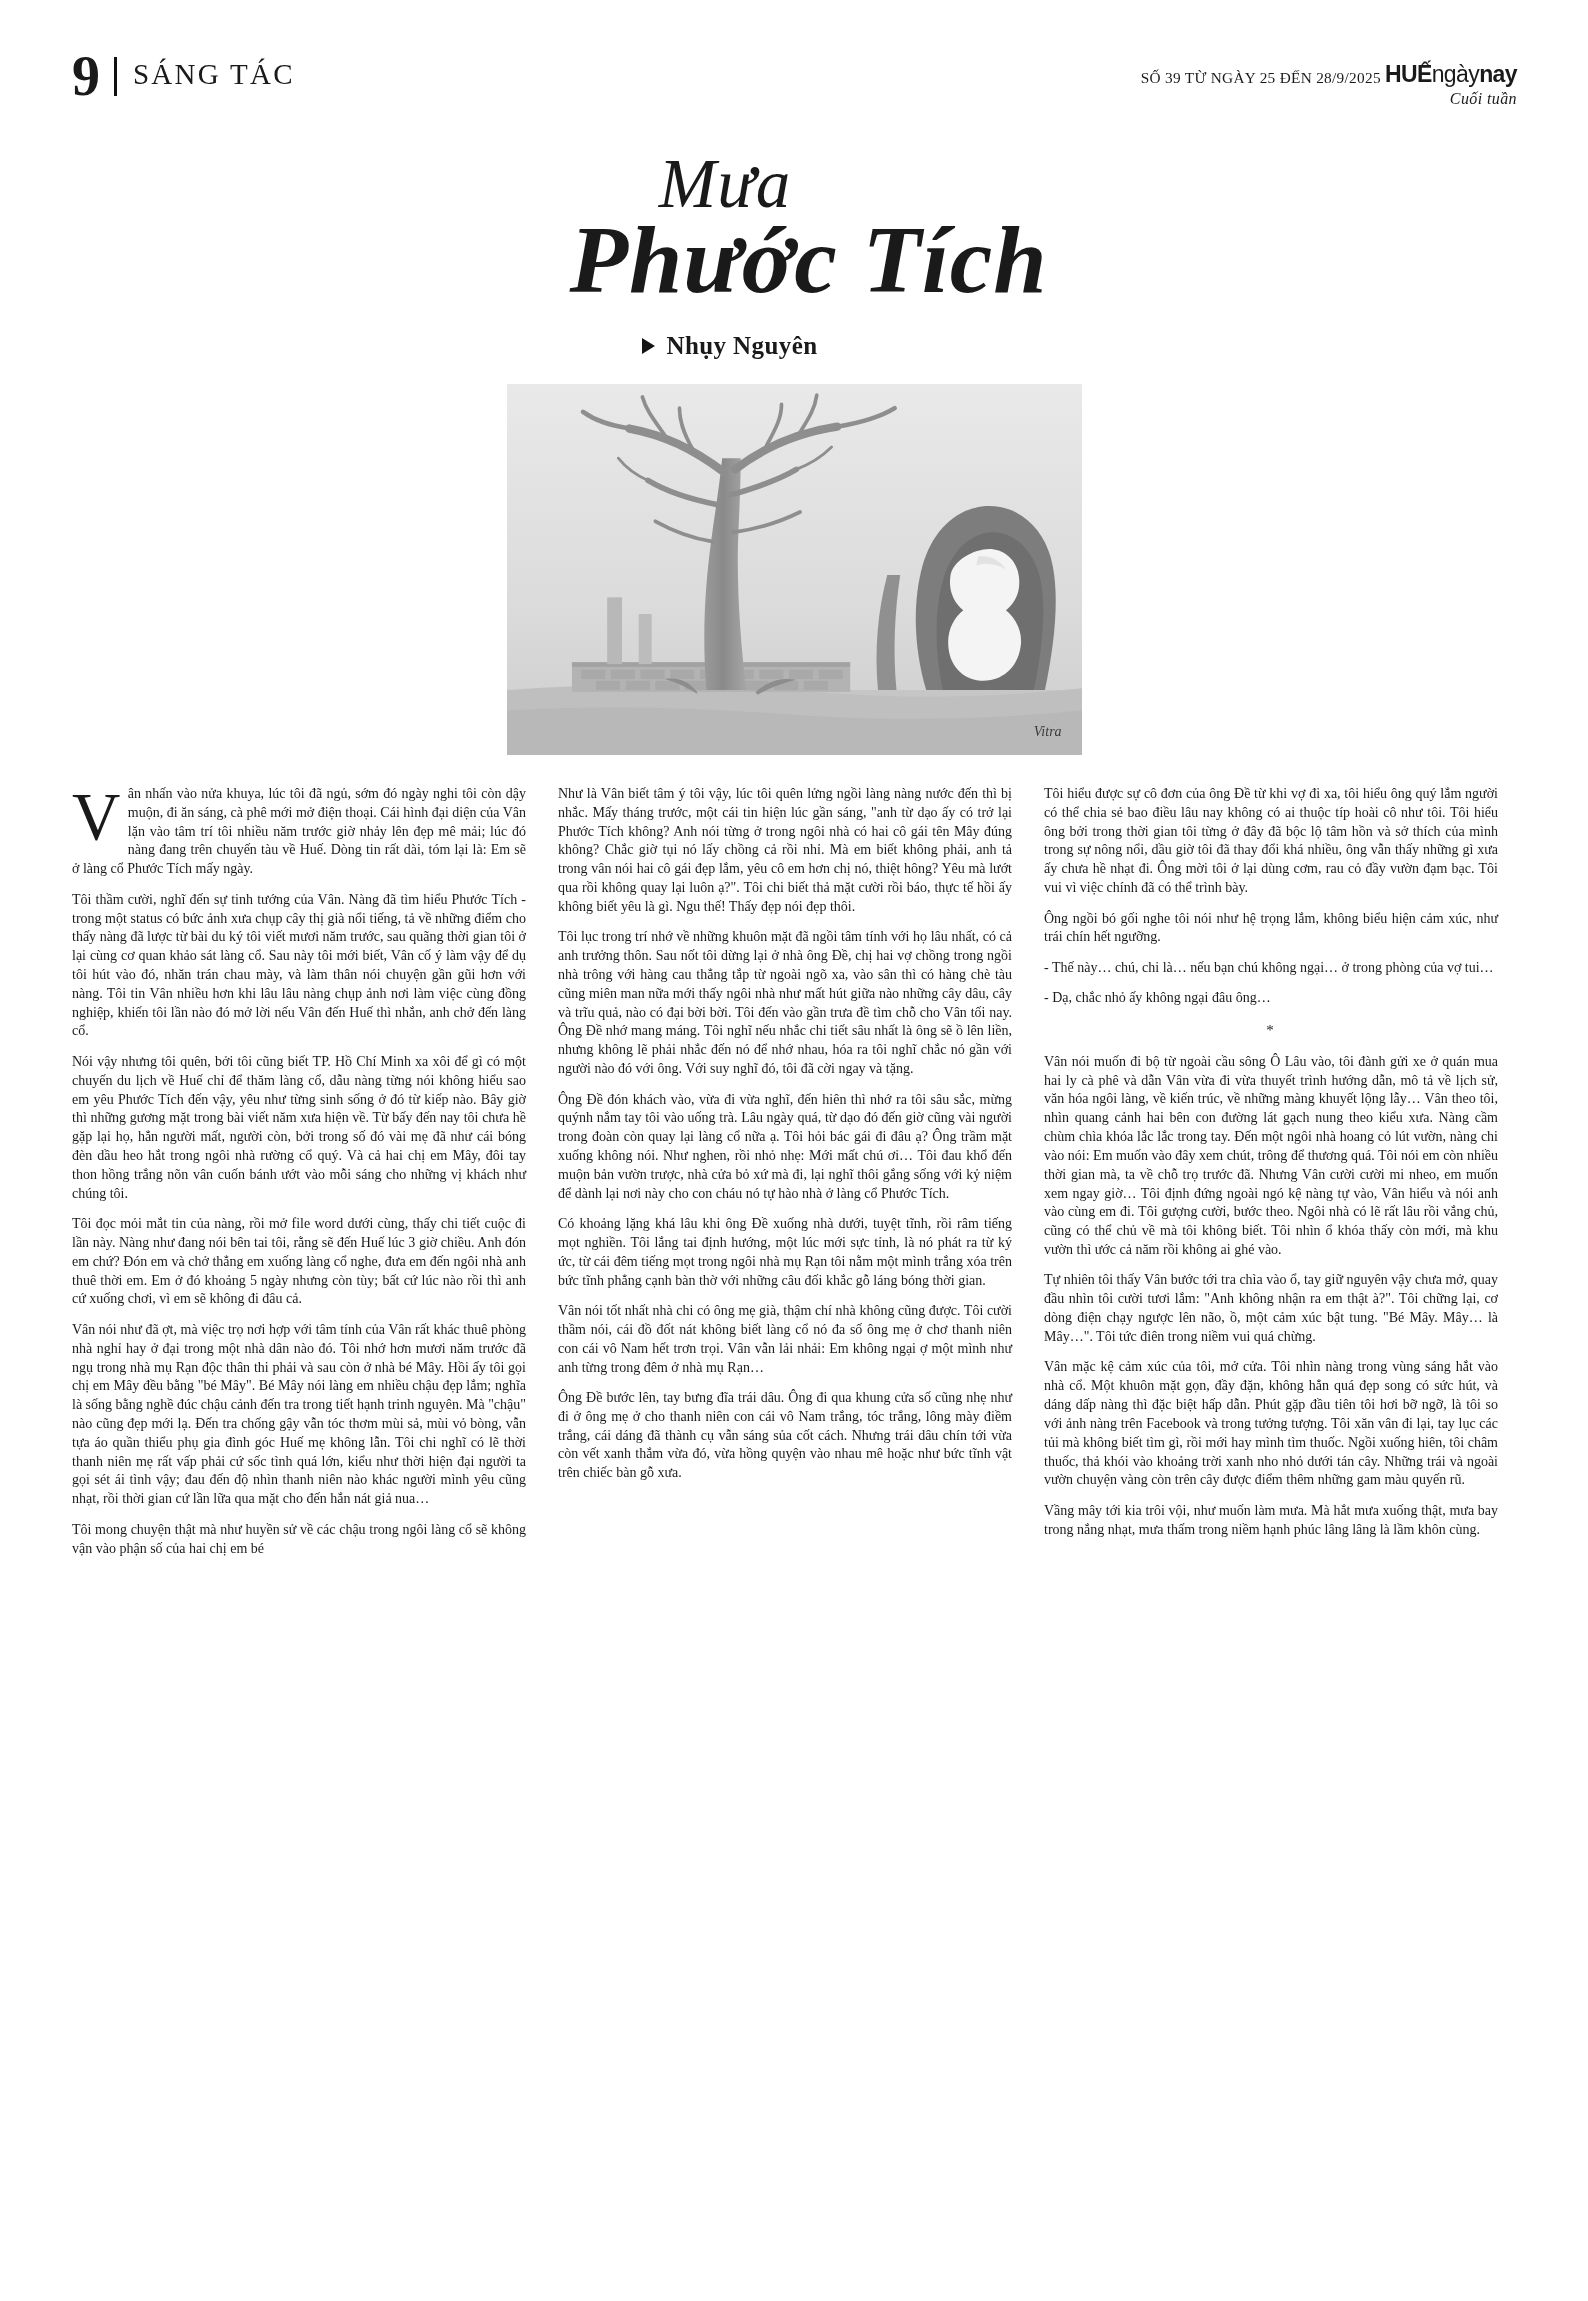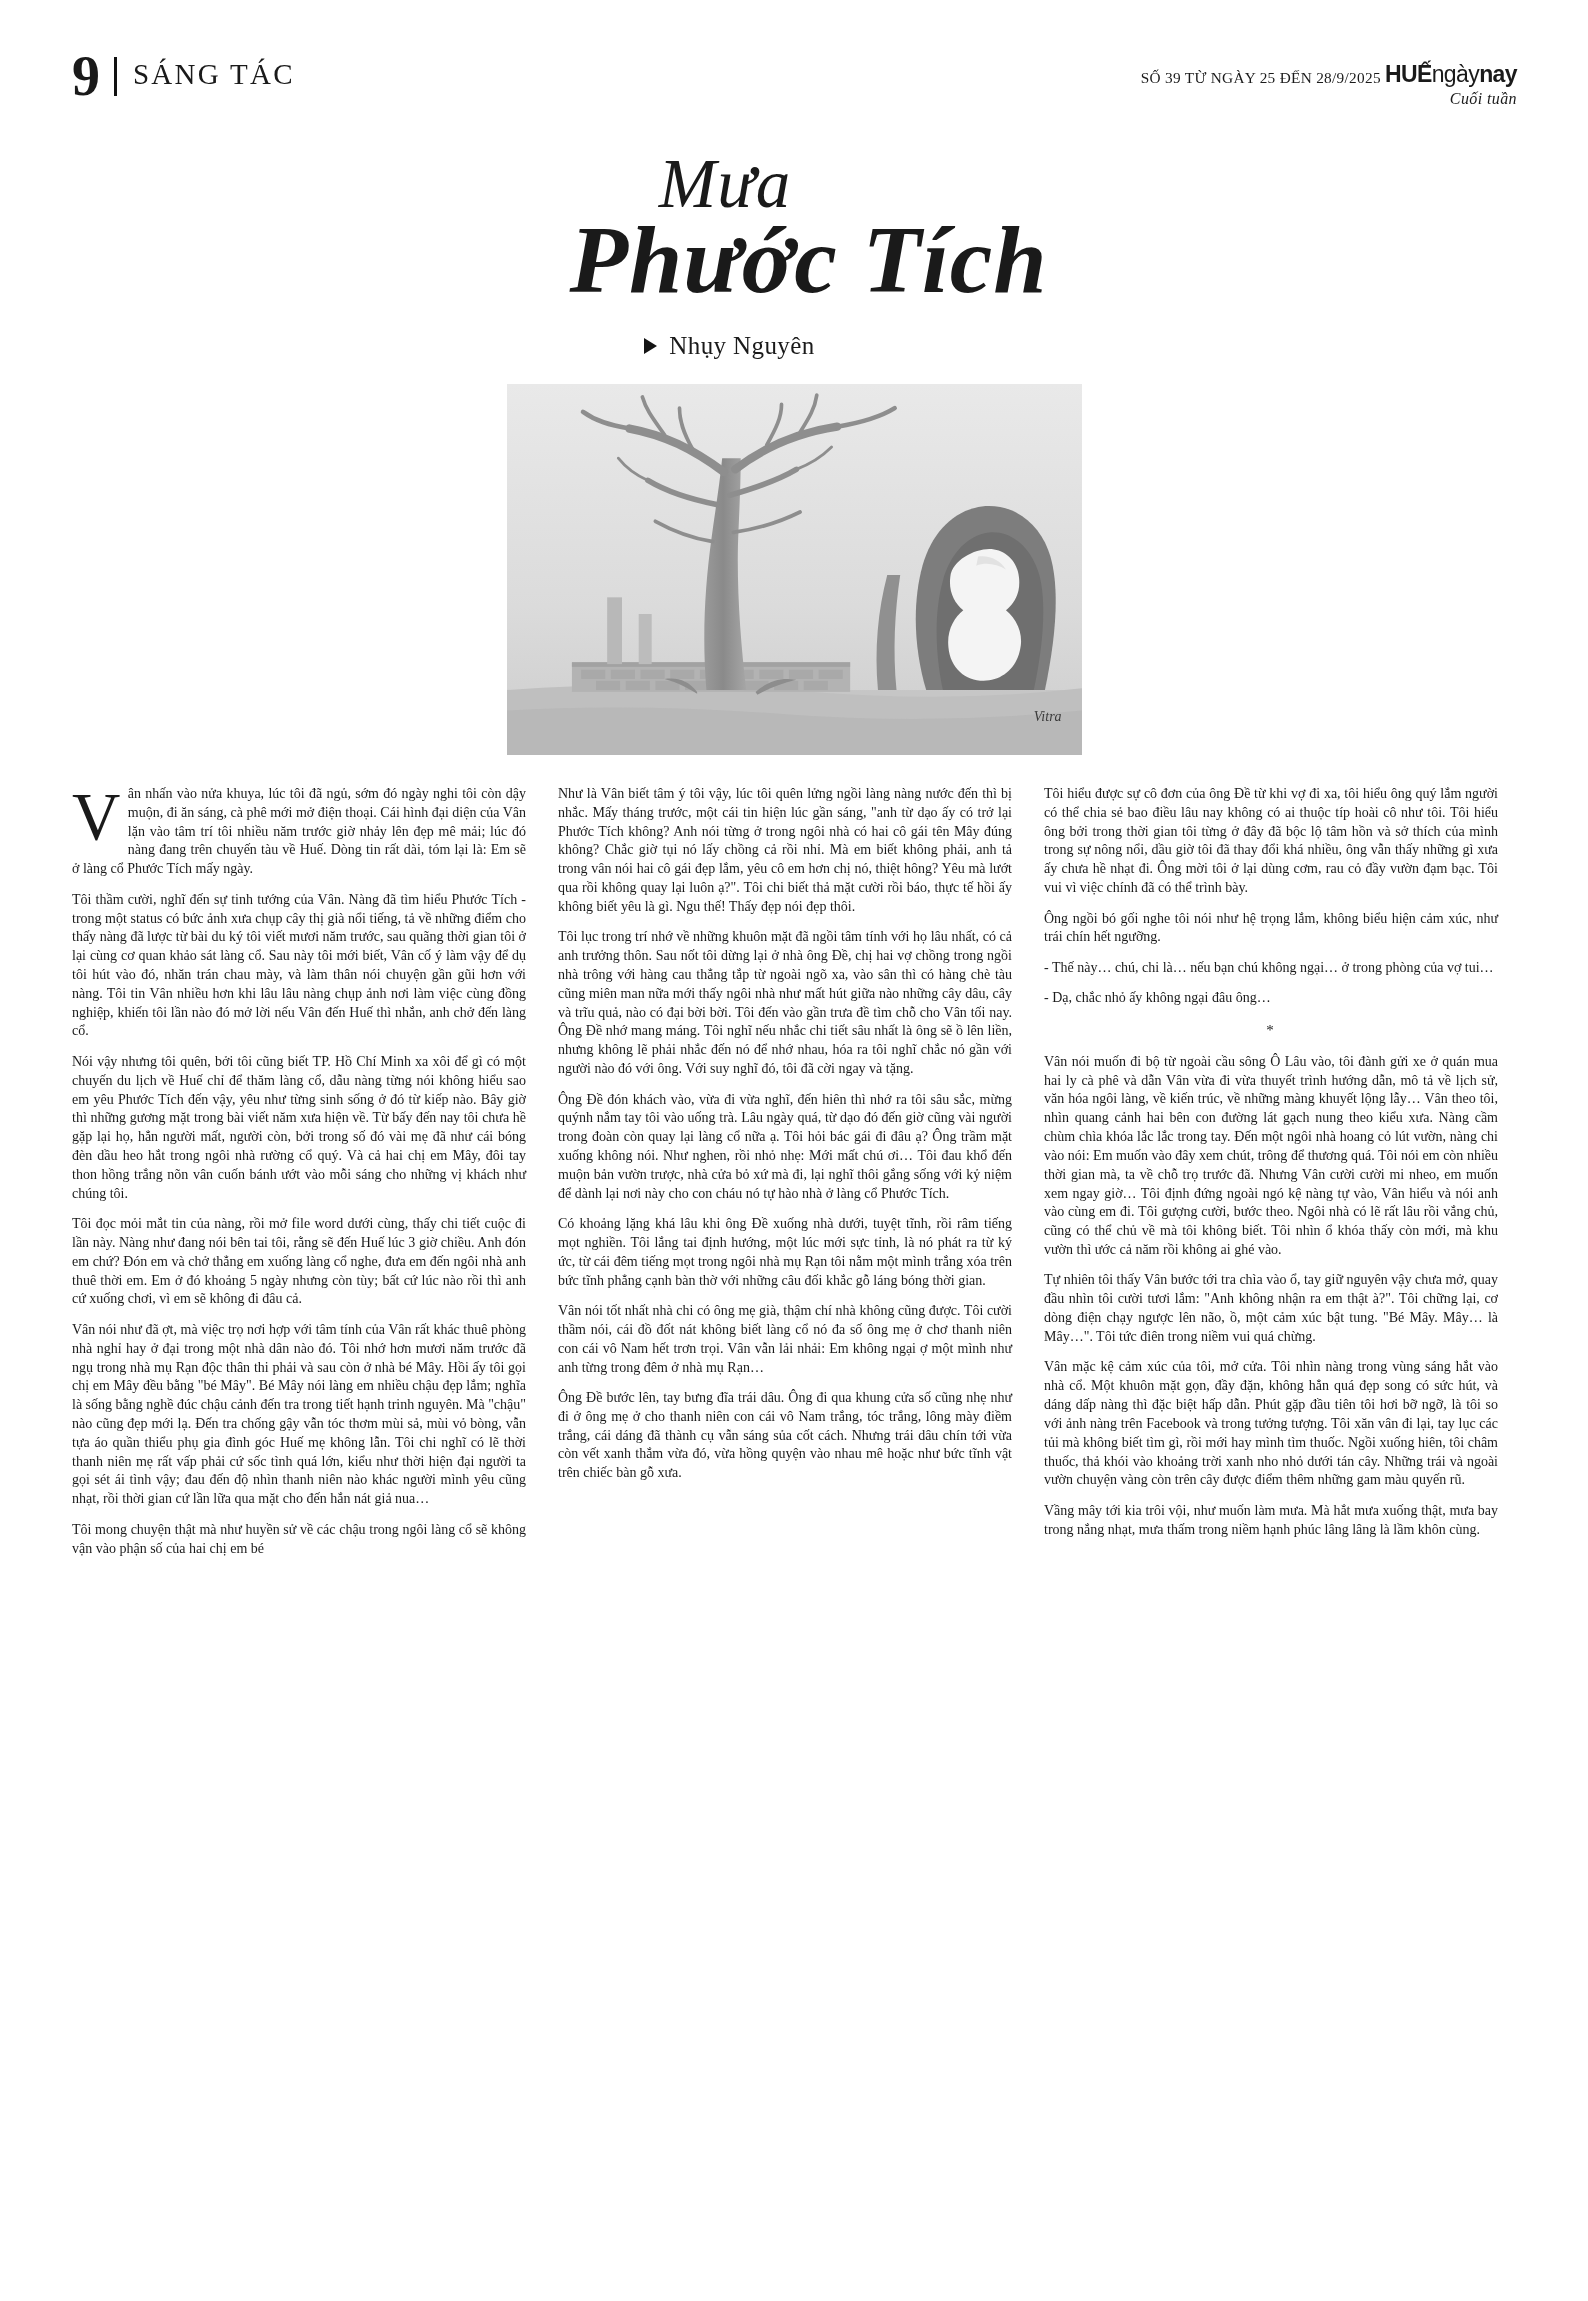--- a/index.html
+++ b/index.html
@@ -124,21 +124,21 @@
   }
   .byline-mark {
     width: 0;
     height: 0;
     border-left: 13px solid #141414;
     border-top: 8.3px solid transparent;
     border-bottom: 8.3px solid transparent;
   }
   .byline-name {
     font-family: "Liberation Serif", serif;
-    font-weight: 400;
+    font-weight: 700;
     font-size: 25px;
     letter-spacing: 0.4px;
   }
 
   
   .illustration {
     margin: 24px auto 0;
     width: 575px;
     height: 371px;
     position: relative;
@@ -179,21 +179,21 @@
   }
   .sep-star {
     text-align: center;
     margin: 5.6px 0 13px 0;
     font-size: 15px;
     letter-spacing: 1.9px;
   }
   .signature {
     position: absolute;
     right: 20.4px;
-    bottom: 30px;
+    bottom: 15px;
     font-family: "Liberation Serif", serif;
     font-style: italic;
     font-size: 14px;
     color: #3b3b3b;
   }
 </style>
 </head>
 <body>
 
 <div class="page">

